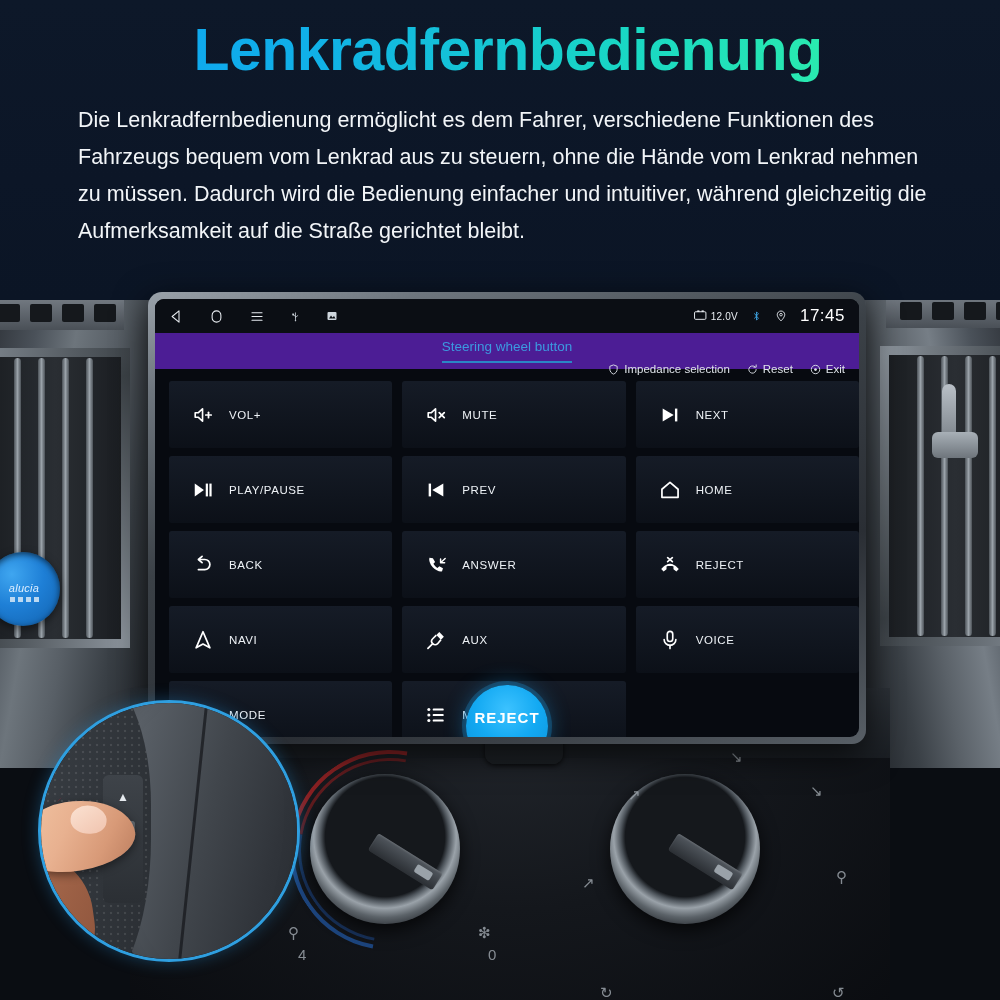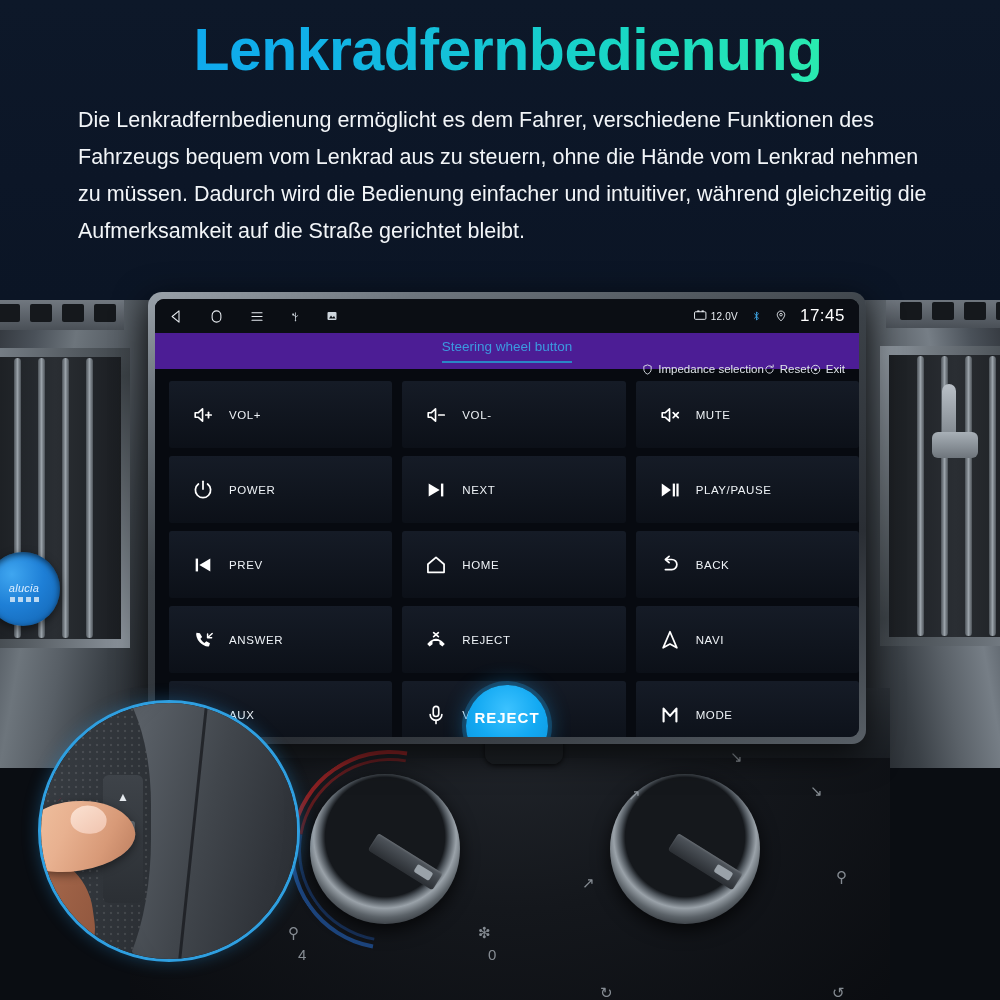--- a/index.html
+++ b/index.html
@@ -293,21 +293,21 @@
     background: #4c1d95;
     flex-direction: column;
   }
   .tab {
     color: #3c9ae0;
     font-size: 13.5px;
     padding-bottom: 7px;
     border-bottom: 2px solid #2b86c6;
     margin-top: 6px;
   }
-  .tools { margin-left: auto; display: flex; align-items: center; }
+  .tools { margin-left: auto; display: flex; align-items: center; gap: 17px; }
   .tool {
     display: inline-flex; align-items: center; gap: 5px;
     color: #dfe4ea; font-size: 11.5px;
   }
   .tool svg { display: block; }
 
   
   .grid {
     position: absolute;
     left: 14px; top: 82px;
@@ -642,52 +642,34 @@
                 <path d="M3.5 9.5 H7 L11.5 5.2 V18.8 L7 14.5 H3.5 Z" fill="none" stroke="#fff" stroke-width="1.8" stroke-linejoin="round"></path>
                 <g stroke="#fff" stroke-width="1.9" stroke-linecap="round">
                   <line x1="15" y1="12" x2="21" y2="12"></line>
                   <line x1="18" y1="9" x2="18" y2="15"></line>
                 </g>
               </svg>
           </span>
           <span class="lb">VOL+</span>
         </div>
 
-        <div class="cell">
-          <span class="ic">
-            <svg width="22" height="22" viewBox="0 0 24 24">
-                <path d="M3.5 9.5 H7 L11.5 5.2 V18.8 L7 14.5 H3.5 Z" fill="none" stroke="#fff" stroke-width="1.8" stroke-linejoin="round"></path>
-                <line x1="15" y1="12" x2="21" y2="12" stroke="#fff" stroke-width="1.9" stroke-linecap="round"></line>
-              </svg>
-          </span>
-          <span class="lb">VOL-</span>
-        </div>
 
         <div class="cell">
           <span class="ic">
             <svg width="22" height="22" viewBox="0 0 24 24">
                 <path d="M3.5 9.5 H7 L11.5 5.2 V18.8 L7 14.5 H3.5 Z" fill="none" stroke="#fff" stroke-width="1.8" stroke-linejoin="round"></path>
                 <g stroke="#fff" stroke-width="1.9" stroke-linecap="round">
                   <line x1="15.5" y1="9.5" x2="21" y2="14.8"></line>
                   <line x1="21" y1="9.5" x2="15.5" y2="14.8"></line>
                 </g>
               </svg>
           </span>
           <span class="lb">MUTE</span>
         </div>
 
-        <div class="cell">
-          <span class="ic">
-            <svg width="22" height="22" viewBox="0 0 24 24">
-                <path d="M7 5.5 A8.3 8.3 0 1 0 17 5.5" fill="none" stroke="#fff" stroke-width="1.9" stroke-linecap="round"></path>
-                <line x1="12" y1="2.5" x2="12" y2="11" stroke="#fff" stroke-width="1.9" stroke-linecap="round"></line>
-              </svg>
-          </span>
-          <span class="lb">POWER</span>
-        </div>
 
         <div class="cell">
           <span class="ic">
             <svg width="22" height="22" viewBox="0 0 24 24">
                 <path d="M4 5 L16 12 L4 19 Z" fill="#fff"></path>
                 <rect x="17.4" y="5" width="2.6" height="14" fill="#fff"></rect>
               </svg>
           </span>
           <span class="lb">NEXT</span>
         </div>

